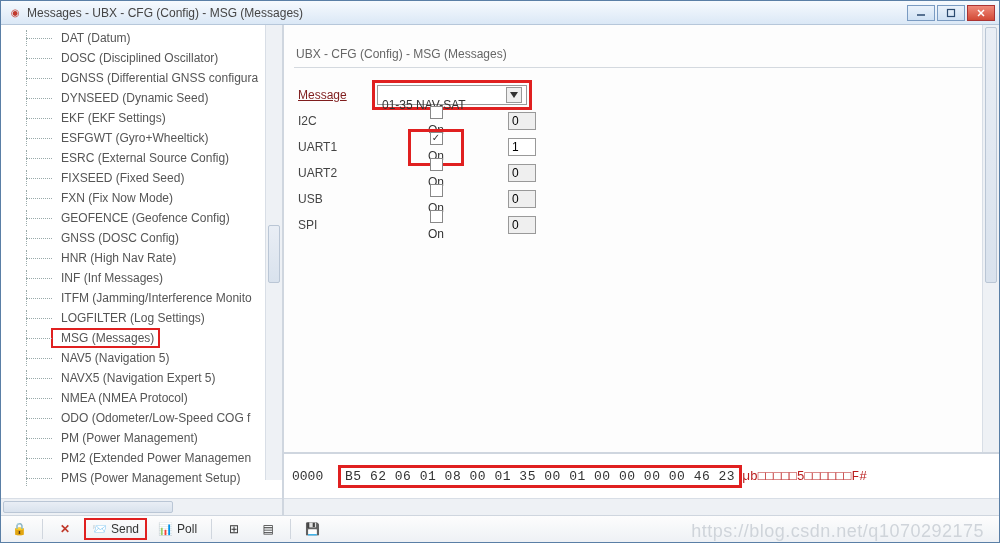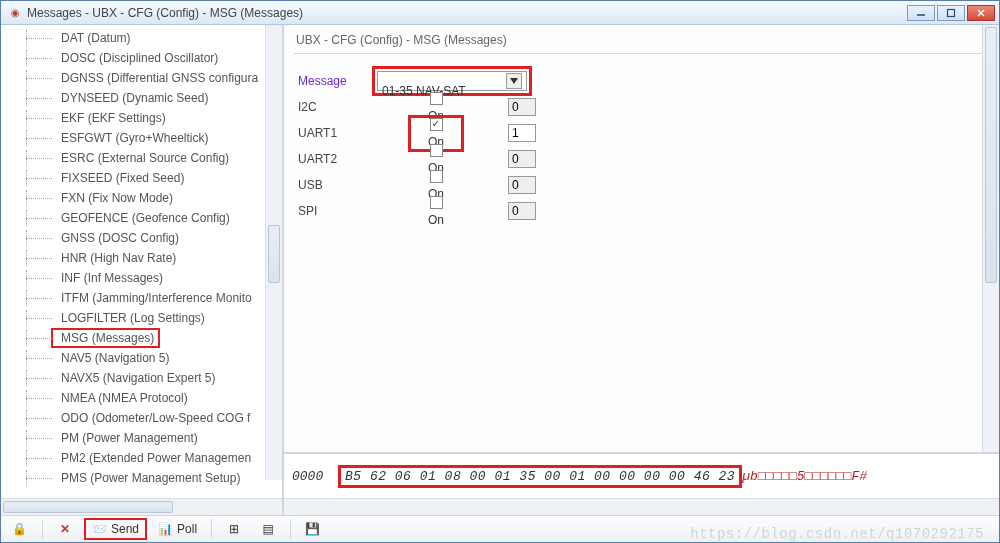--- a/index.html
+++ b/index.html
@@ -123,21 +123,21 @@
   }
 
   
   .right-pane {
     flex: 1;
     display:flex; flex-direction:column;
     min-width:0;
   }
   .cfg-area {
     flex: 1;
-    padding: 2px 10px;
+    padding: 16px 10px;
     position: relative;
   }
   .cfg-scroll {
     position:absolute; right:0; top:0; bottom:0; width:17px;
     background:#eef1f5; border-left:1px solid #d8dee6;
   }
   .cfg-scroll .thumb2{
     position:absolute; left:2px; right:2px; top:2px; height:60%;
     background: linear-gradient(#e9eef5,#d9e2ed);
     border:1px solid #bac6d5; border-radius:2px;
@@ -145,21 +145,21 @@
   .cfg-title {
     color:#666; font-size:12px;
     padding: 6px 0 4px 2px;
   }
   .hr { border-top:1px solid #d4d9df; margin: 2px 0 14px 0; }
   .form-row {
     display:flex; align-items:center;
     height: 26px; gap: 8px;
     padding-left: 4px;
   }
-  .form-row .lbl { width: 66px; color:#6d28d9; }
+  .form-row .lbl { width: 66px; color:#7f1d1d;text-decoration:underline; }
   .msg-box-wrap {
     border: 3px solid #e02020;
     padding: 2px;
     display:inline-flex;
   }
   .dropdown {
     width: 150px; height: 20px;
     border:1px solid #999;
     background:#fff;
     display:flex; align-items:center;
@@ -194,41 +194,40 @@
 
   
   .hexbar {
     height: 46px;
     border-top: 2px solid #cfd6df;
     background:#fff;
     display:flex; align-items:center;
     font-family: "Courier New", monospace;
     font-size: 13px;
     padding: 0 8px;
-    font-style: italic;
   }
   .hexbar .offset { width:46px; color:#333; }
   .hexbar .bytes {
     border: 3px solid #e02020;
     padding: 1px 4px;
     letter-spacing: 0.5px;
     white-space: pre;
   }
   .hexbar .ascii {
     font-family: "Courier New", monospace;
     color:#b91c1c;
   }
   .right-bottom-scroll{
     height:17px; border-top:1px solid #d8dee6; background:#eef1f5;
     position:relative;
   }
   .watermark {
     position:absolute; right:16px; bottom:1px;
-    font-family:Liberation Mono, monospace;
-    color:#cfd4da; font-size:14px; letter-spacing:0.5px;
+    font-family:Liberation Sans, sans-serif;
+    color:#cfd4da; font-size:18px; letter-spacing:0.5px;
   }
 
   
   .bottom-toolbar {
     height: 27px;
     border-top: 1px solid #cfd6df;
     background: linear-gradient(#fdfdfd,#eef1f5);
     display:flex; align-items:center;
     padding: 0 4px; gap: 4px;
   }

